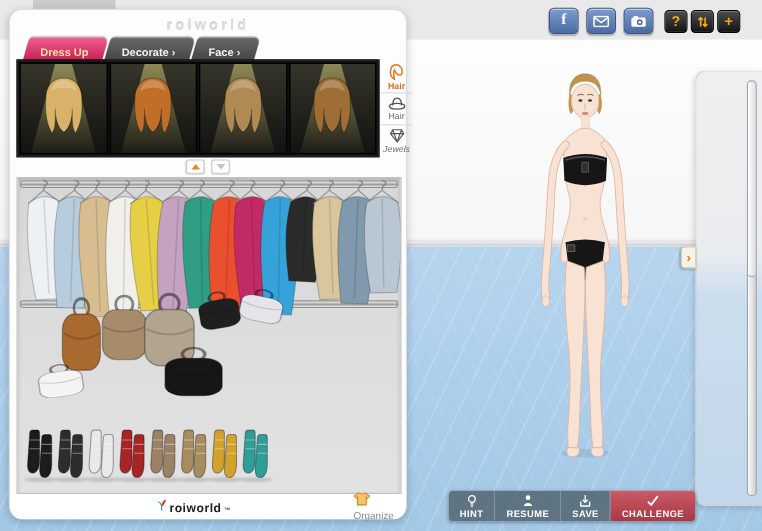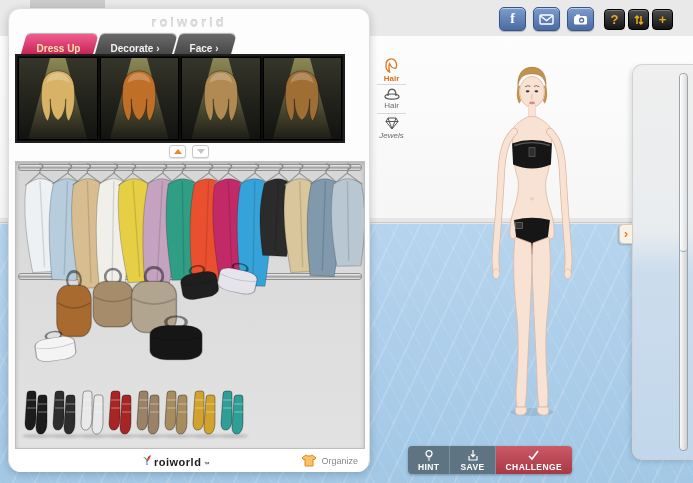--- a/index.html
+++ b/index.html
@@ -42,21 +42,21 @@
   .tab.active span { color:#ffe2a8; }
 
   .hair-strip { position:absolute; left:6px; top:45px; width:330px; height:89px; background:#0d0d0d;
     border:2px solid #1f1f1f; display:flex; gap:2px; padding:1px; }
   .hair-tile { position:relative; flex:1; background:linear-gradient(#35352a,#121210); overflow:hidden; cursor:pointer; border:1px solid #000; }
   .spotlight { position:absolute; left:50%; top:0; width:64px; height:100%; transform:translateX(-50%);
     background:linear-gradient(rgba(213,203,120,.55), rgba(213,203,120,.06));
     clip-path:polygon(38% 0, 62% 0, 96% 100%, 4% 100%); }
   .hair-tile svg { position:absolute; left:50%; top:6px; transform:translateX(-50%); }
 
-  .cat-col { position:absolute; left:337px; top:47px; width:29px;margin-left:31px; }
+  .cat-col { position:absolute; left:337px; top:47px; width:29px; }
   .cat-item { height:29px; display:flex; flex-direction:column; align-items:center; justify-content:center;
     border-bottom:1px solid #d8d8d8; cursor:pointer; }
   .cat-item:last-child { border-bottom:none;font-style:italic; }
   .cat-label { font-size:8px; color:#6c6c6c; margin-top:1px; }
   .cat-item.active .cat-label { color:#d96f1e; font-weight:bold; }
 
   .pager { position:absolute; left:0; right:0; top:136px; display:flex; justify-content:center; gap:6px; }
   .pager-btn { width:17px; height:13px; background:#fff; border:1px solid #c9c9c9; border-radius:3px;
     display:flex; align-items:center; justify-content:center; cursor:pointer; box-shadow:0 1px 1px rgba(0,0,0,.12); }
   .chev { width:0; height:0; border-left:4px solid transparent; border-right:4px solid transparent; }
@@ -73,21 +73,21 @@
   .garment { position:absolute; top:1px; }
   .bag { position:absolute; }
   .shoe { position:absolute; }
   .shoe-shadow { position:absolute; height:4px; background:rgba(0,0,0,.15); border-radius:50%; filter:blur(1px); }
 
   .panel-footer { position:absolute; left:1px; right:1px; top:440px; height:23px; background:#fff;
     border-radius:0 0 10px 10px; display:flex; align-items:center; }
   .brand { position:absolute; left:132px; display:flex; align-items:baseline; gap:2px; }
   .brand-text { font-size:11px; font-weight:bold; color:#1c1c1c; letter-spacing:.5px; }
   .brand-tm { font-size:6px; color:#1c1c1c; vertical-align:super; }
-  .organize { position:absolute; right:10px; display:flex; align-items:center; gap:4px; cursor:pointer; }
+  .organize { position:absolute; right:10px; display:flex; gap:4px; cursor:pointer;flex-direction:column; }
   .organize-label { font-size:9px; color:#8a8a8a; }
 
   
   .right-overlay { position:absolute; left:632px; top:64px; width:61px; height:396px;
     border-radius:10px 0 0 10px; border:1px solid #d2d2d2; border-right:none;
     background:linear-gradient(#efefef 0%, #e9ecef 42%, #ccdded 52%, #c2d7eb 100%);
     box-shadow:-2px 2px 5px rgba(0,0,0,.12); }
   .scrollbar { position:absolute; right:5px; top:8px; bottom:8px; width:9px; border:1px solid #9aa4ac; border-radius:4px;
     background:linear-gradient(90deg,#fafafa,#cfcfcf); }
   .scroll-thumb { position:absolute; left:0; right:0; top:0; height:178px; border-radius:4px;
@@ -462,20 +462,27 @@
 <div class="action-bar">
     <div class="action-btn">
      <svg width="12" height="12" viewBox="0 0 12 12">
         <circle cx="6" cy="4.6" r="3" fill="none" stroke="#fff" stroke-width="1.2"></circle>
         <path d="M4.6,9 L7.4,9 M5,11 L7,11" stroke="#fff" stroke-width="1.2"></path>
       </svg>
       <span class="a-label">HINT</span>
     </div>
     <div class="action-btn">
      <svg width="12" height="12" viewBox="0 0 12 12">
+        <circle cx="6" cy="3.4" r="2.1" fill="#fff"></circle>
+        <path d="M2.2,11 C2.6,7.4 9.4,7.4 9.8,11 Z" fill="#fff"></path>
+      </svg>
+      <span class="a-label">RESUME</span>
+    </div>
+    <div class="action-btn">
+     <svg width="12" height="12" viewBox="0 0 12 12">
         <path d="M2,7 L2,11 L10,11 L10,7" fill="none" stroke="#fff" stroke-width="1.2"></path>
         <path d="M6,1 L6,7.6 M3.8,5.4 L6,7.6 L8.2,5.4" fill="none" stroke="#fff" stroke-width="1.2"></path>
       </svg>
       <span class="a-label">SAVE</span>
     </div>
     <div class="action-btn accent">
      <svg width="13" height="12" viewBox="0 0 13 12">
         <path d="M2,7 L5,10 L11,2" fill="none" stroke="#fff" stroke-width="1.7"></path>
       </svg>
       <span class="a-label">CHALLENGE</span>

